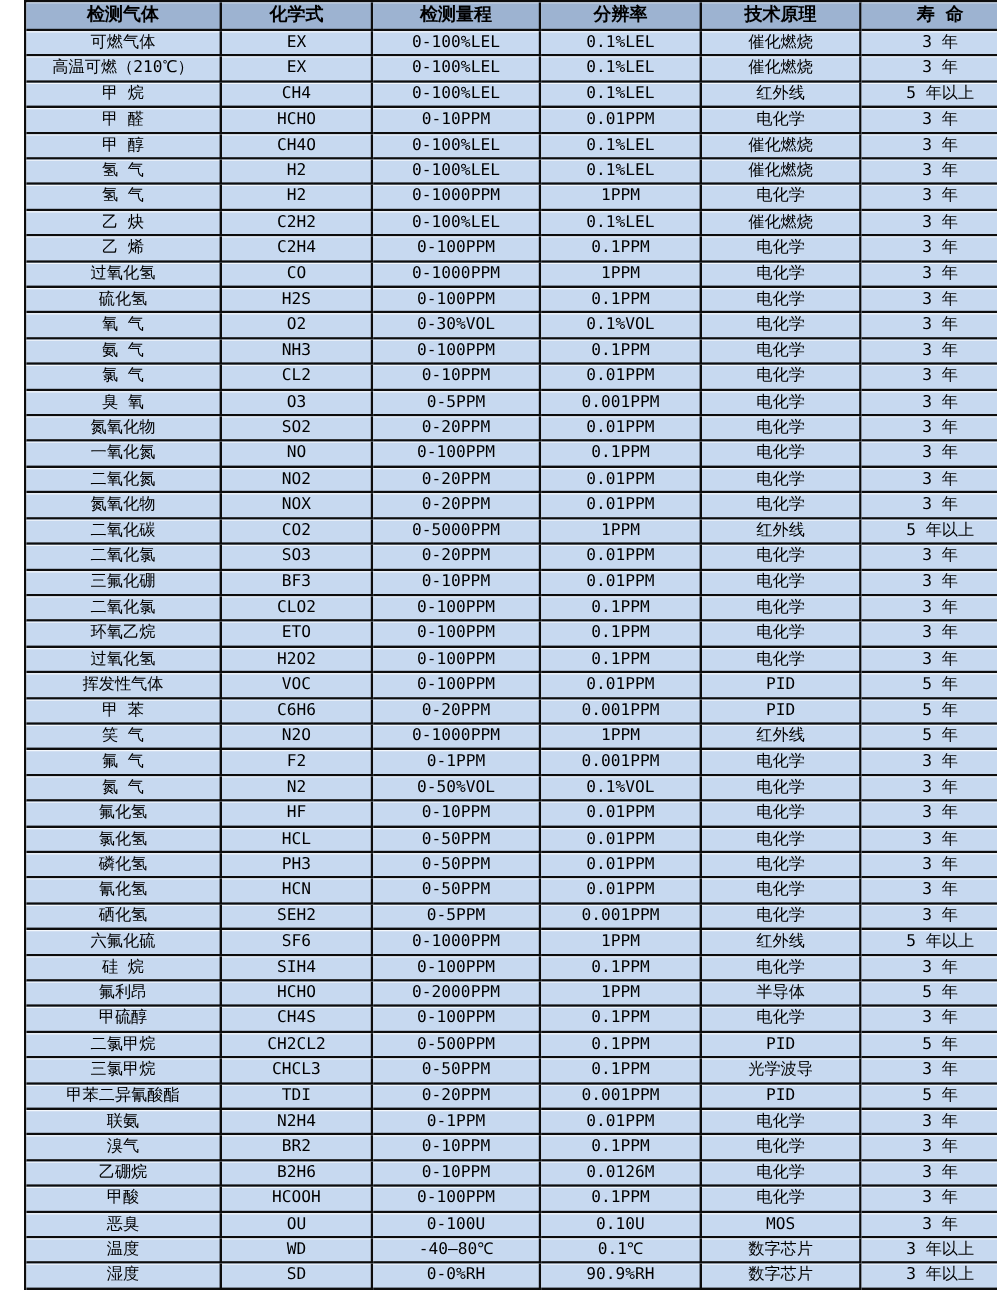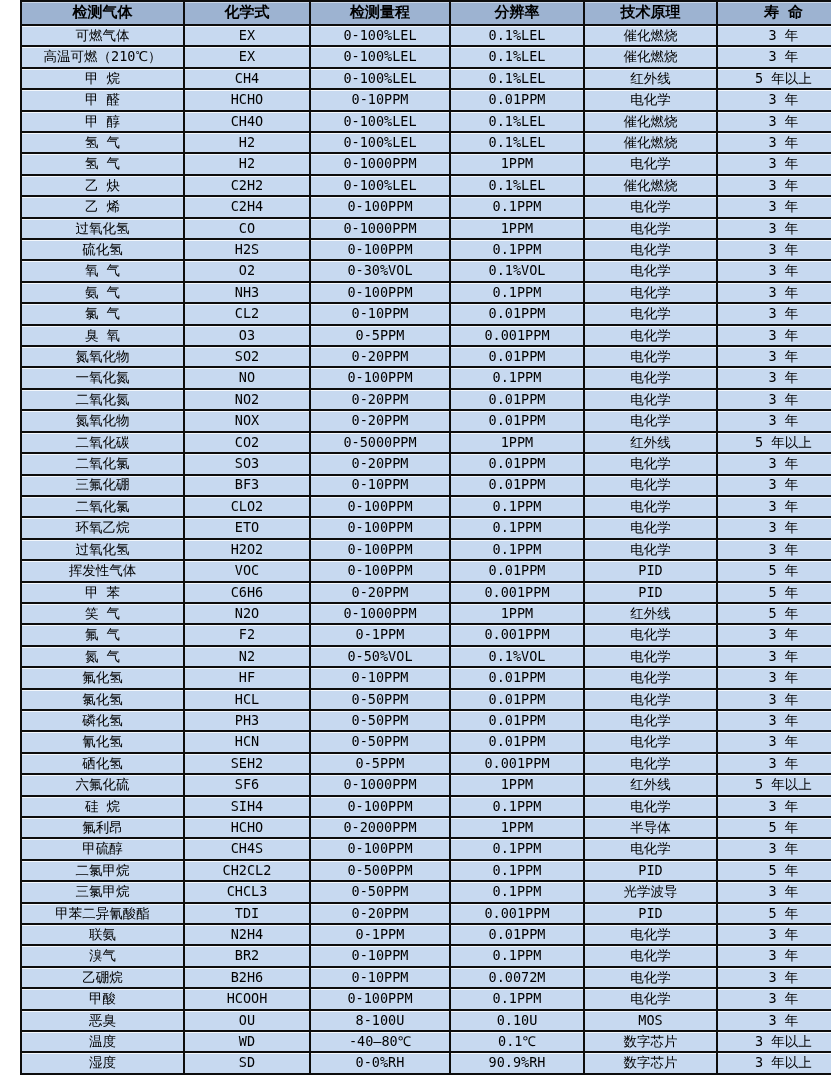--- a/index.html
+++ b/index.html
@@ -367,34 +367,34 @@
         <div class="t-cell">溴气</div>
         <div class="t-cell">BR2</div>
         <div class="t-cell">0-10PPM</div>
         <div class="t-cell">0.1PPM</div>
         <div class="t-cell">电化学</div>
         <div class="t-cell">3 年</div>
       </div><div class="t-row">
         <div class="t-cell">乙硼烷</div>
         <div class="t-cell">B2H6</div>
         <div class="t-cell">0-10PPM</div>
-        <div class="t-cell">0.0072M</div>
+        <div class="t-cell">0.0126M</div>
         <div class="t-cell">电化学</div>
         <div class="t-cell">3 年</div>
       </div><div class="t-row">
         <div class="t-cell">甲酸</div>
         <div class="t-cell">HCOOH</div>
         <div class="t-cell">0-100PPM</div>
         <div class="t-cell">0.1PPM</div>
         <div class="t-cell">电化学</div>
         <div class="t-cell">3 年</div>
       </div><div class="t-row">
         <div class="t-cell">恶臭</div>
         <div class="t-cell">OU</div>
-        <div class="t-cell">8-100U</div>
+        <div class="t-cell">0-100U</div>
         <div class="t-cell">0.10U</div>
         <div class="t-cell">MOS</div>
         <div class="t-cell">3 年</div>
       </div><div class="t-row">
         <div class="t-cell">温度</div>
         <div class="t-cell">WD</div>
         <div class="t-cell">-40—80℃</div>
         <div class="t-cell">0.1℃</div>
         <div class="t-cell">数字芯片</div>
         <div class="t-cell">3 年以上</div>

